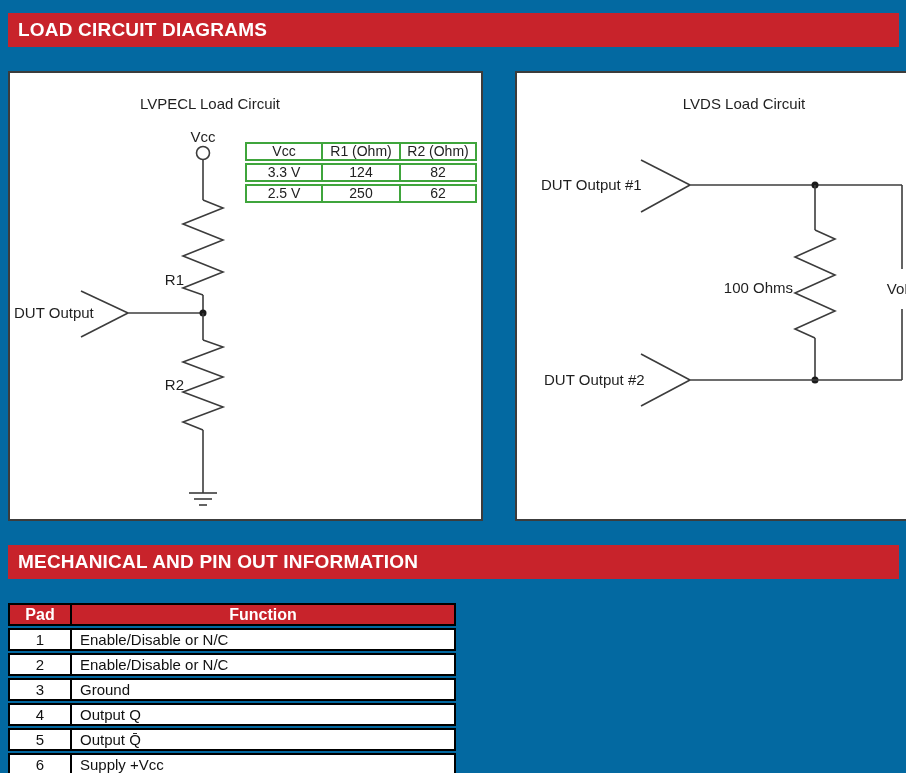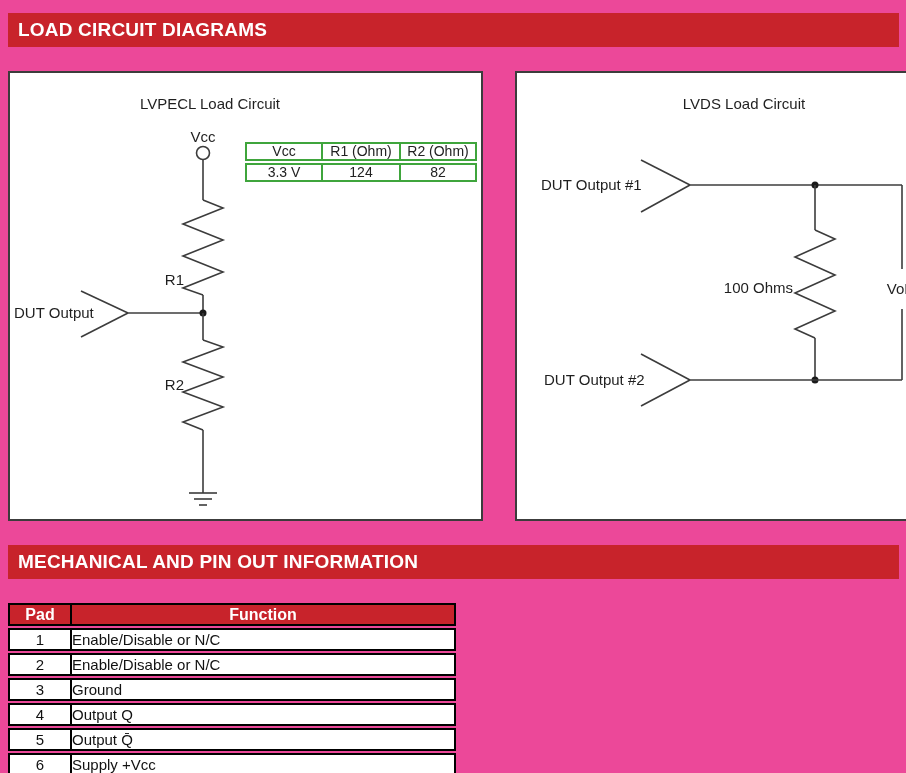--- a/index.html
+++ b/index.html
@@ -1,16 +1,16 @@
 <!DOCTYPE html>
 <html><head>
 <meta charset="utf-8">
 <style>
   html,body{margin:0;padding:0;background:#ffffff;}
-  .canvas{position:relative;width:906px;height:773px;background:#ec4899;overflow:hidden;
+  .canvas{position:relative;width:906px;height:773px;background:#0369a1;overflow:hidden;
           font-family:"Liberation Sans",sans-serif;text-decoration:underline;}
 
   
   .section-bar{position:absolute;left:8px;width:891px;height:34px;background:#C8232B;
                color:#ffffff;font-weight:bold;font-size:19px;line-height:34px;
                padding-left:10px;box-sizing:border-box;letter-spacing:.2px;}
 
   
   .diag-box{position:absolute;top:71px;height:450px;border:2px solid #3c3c3c;
             background:#ffffff;box-sizing:border-box;}
@@ -32,21 +32,21 @@
 
   
   .pin-table{position:absolute;left:8px;top:601px;border-collapse:separate;
              border-spacing:0 2px;font-size:15px;color:#111;}
   .pin-table td,.pin-table th{border-top:2px solid #000;border-bottom:2px solid #000;
              border-right:2px solid #000;height:17px;line-height:17px;padding:1px 0;
              background:#fff;font-weight:normal;}
   .pin-table td:first-child,.pin-table th:first-child{border-left:2px solid #000;margin-top:36px;}
   .pin-table th{background:#C8232B;color:#fff;font-weight:bold;font-size:16px;text-align:center;}
   .pin-table .pad-col{width:60px;text-align:center;}
-  .pin-table .fn-col{width:384px;text-align:left;padding-left:0;box-sizing:border-box;}
+  .pin-table .fn-col{width:384px;text-align:left;padding-left:8px;box-sizing:border-box;}
 
   .wire{stroke:#3c3c3c;stroke-width:1.6;fill:none;}
   .dot{fill:#1a1a1a;}
   .term{fill:#ffffff;stroke:#3c3c3c;stroke-width:1.6;}
 </style>
 </head>
 <body>
 
 <div class="canvas">
 
@@ -85,20 +85,25 @@
       <tbody>
           <tr>
         <td class="c1">Vcc</td>
         <td class="c2">R1 (Ohm)</td>
         <td class="c3">R2 (Ohm)</td>
       </tr>
       <tr>
         <td>3.3 V</td>
         <td>124</td>
         <td>82</td>
+      </tr>
+      <tr>
+        <td>2.5 V</td>
+        <td>250</td>
+        <td>62</td>
       </tr>
     </tbody>
       </table>
   </div>
 
   <div class="diag-box" id="box-lvds">
     <svg width="408" height="446" viewBox="0 0 408 446">
 
       <line class="wire" x1="124" y1="87" x2="173" y2="112"></line>
       <line class="wire" x1="124" y1="139" x2="173" y2="112"></line>

